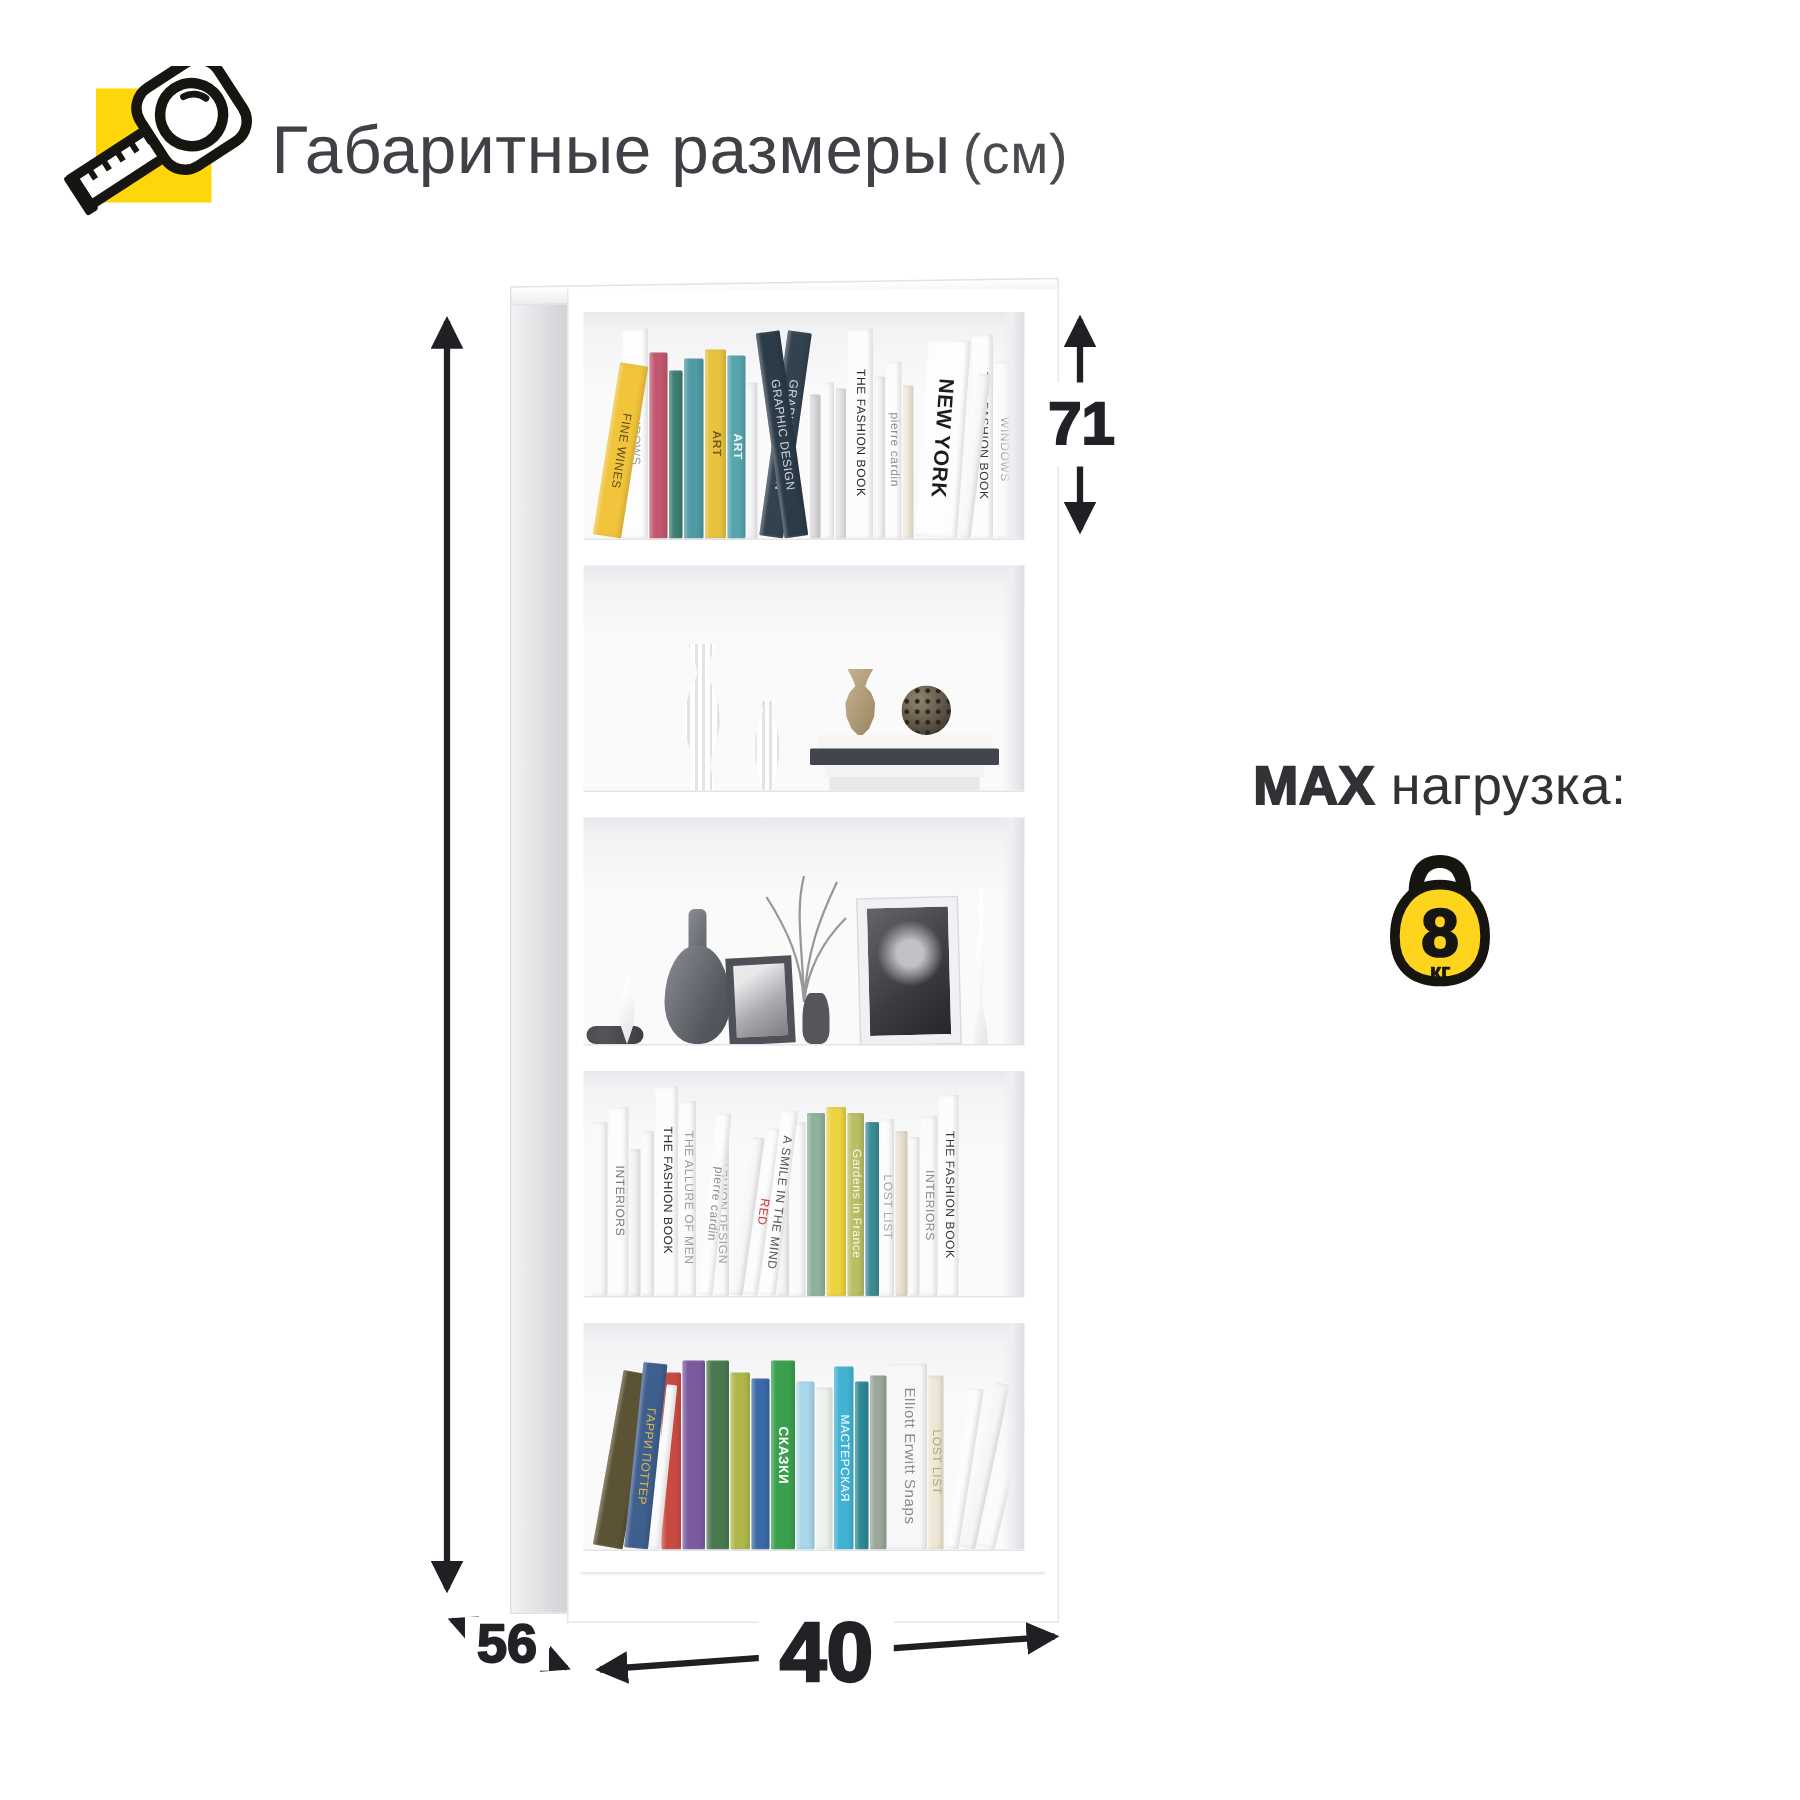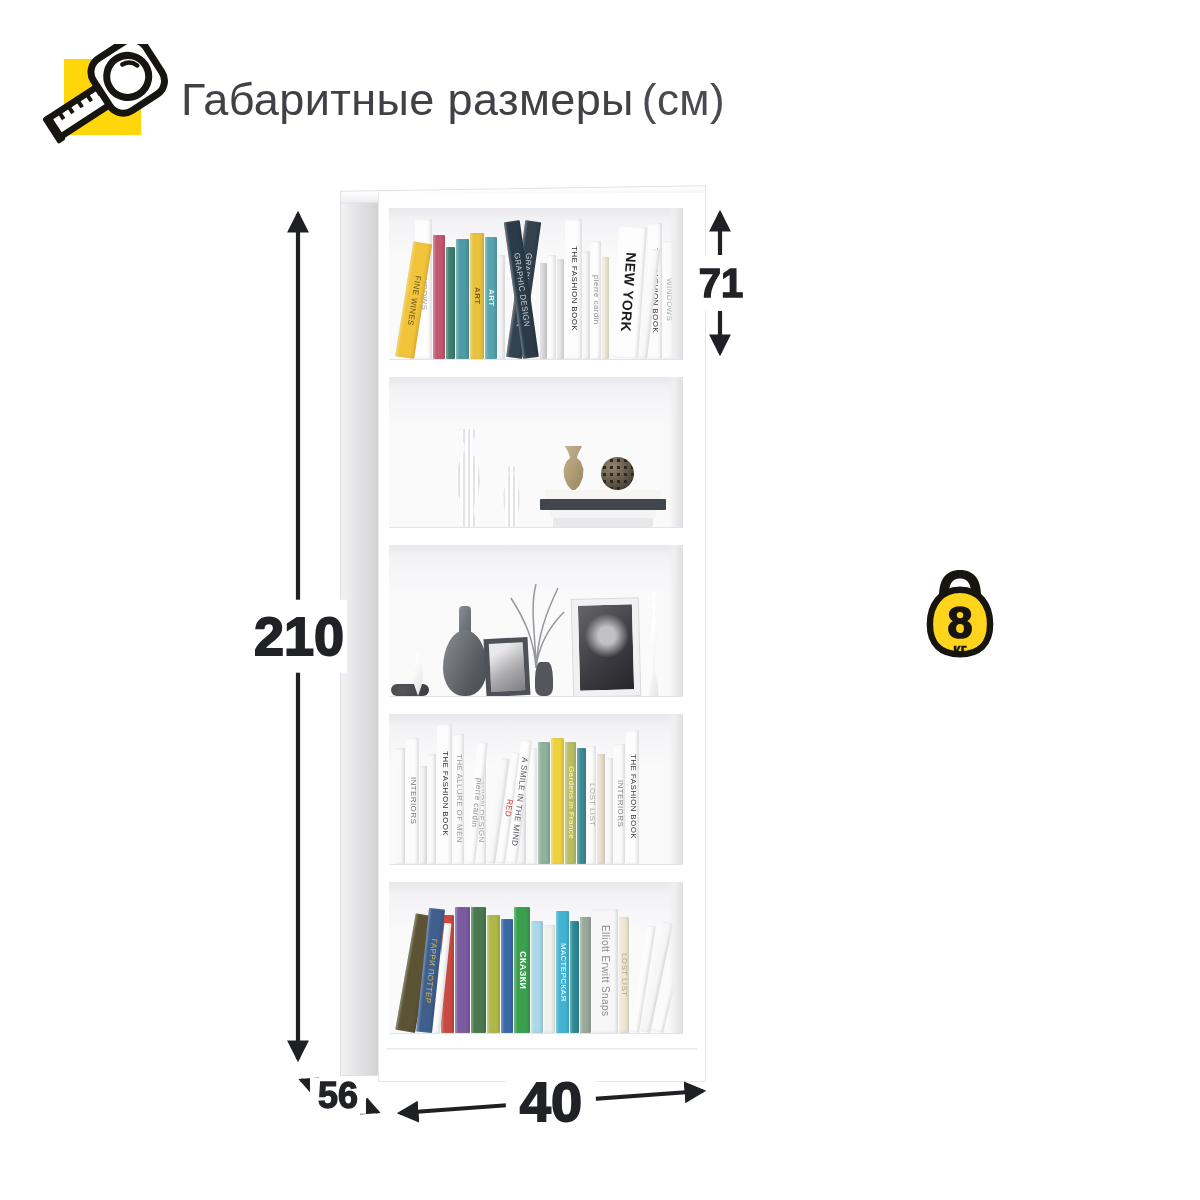--- a/index.html
+++ b/index.html
@@ -5,21 +5,21 @@
   *{margin:0;padding:0;box-sizing:border-box}
   html,body{background:#fff}
   .canvas{position:relative;width:1200px;height:1200px;background:#ffffff;
           font-family:"Liberation Sans",sans-serif;overflow:hidden}
 
   
   .hdr-square{position:absolute;left:64px;top:59px;width:77px;height:76px}
   .hdr-iconsvg{position:absolute;left:38px;top:44px;width:132px;height:108px}
   .page-title{position:absolute;left:181px;top:74px;font-size:45px;color:#404046;
               letter-spacing:.4px;white-space:nowrap}
-  .page-title .unit{font-size:44px;color:#4a4a50;margin-left:8px}
+  .page-title .unit{font-size:37px;color:#4a4a50;margin-left:8px}
 
   
   .case{position:absolute;left:340px;top:188px;width:366px;height:894px}
   .case-side{position:absolute;left:0;top:9px;width:38px;height:879px;
              background:linear-gradient(to right,#f3f3f5 0%,#e3e3e6 45%,#d2d3d6 100%);
              border:1px solid #e0e0e4;border-right:none}
   .case-top{position:absolute;left:0;top:0;width:366px;height:13px;
             background:linear-gradient(#ffffff,#eeeef1);border:1px solid #e2e2e6;
             transform:skewY(-.9deg)}
   .case-front{position:absolute;left:38px;top:5px;width:328px;height:889px;
@@ -297,25 +297,27 @@
     <defs>
       <marker id="arr" viewBox="0 0 10 10" refX="8.5" refY="5" markerWidth="5.2" markerHeight="5.2" orient="auto-start-reverse">
         <path d="M0,0 L10,5 L0,10 z" fill="#1f2023"></path>
       </marker>
     </defs>
     <line x1="298" y1="214" x2="298" y2="1059" stroke="#1f2023" stroke-width="4.2" marker-start="url(#arr)" marker-end="url(#arr)"></line>
     <line x1="720" y1="213" x2="720" y2="353" stroke="#1f2023" stroke-width="4.2" marker-start="url(#arr)" marker-end="url(#arr)"></line>
     <line x1="400" y1="1113" x2="703" y2="1091" stroke="#1f2023" stroke-width="4.2" marker-start="url(#arr)" marker-end="url(#arr)"></line>
     <line x1="301" y1="1080" x2="378" y2="1112" stroke="#1f2023" stroke-width="3.6" marker-start="url(#arr)" marker-end="url(#arr)"></line>
   </svg>
-  <div class="dim dim-210">210</div>
   <div class="dim dim-39">71</div>
   <div class="dim dim-80">40</div>
   <div class="dim dim-38">56</div>
 
+  <div class="max-head">
+    <b>MAX</b><span> нагрузка:</span>
+  </div>
   <div class="kb">
     <svg viewBox="0 0 100 122">
       <path d="M28 56 C20 18 34 7 50 7 C66 7 80 18 72 56 Z" fill="#17150f"></path>
       <path d="M38.5 48 C34 24 41 17 50 17 C59 17 66 24 61.5 48 Z" fill="#ffffff"></path>
       <path d="M50 30 C72 30 85 47 85 70 C85 93 72 105 50 105 C28 105 15 93 15 70 C15 47 28 30 50 30 Z" fill="#FFD41C" stroke="#17150f" stroke-width="7.5" stroke-linejoin="round"></path>
     </svg>
     <span class="w8">8</span>
     <span class="wkg">кг</span>
   </div>
 

